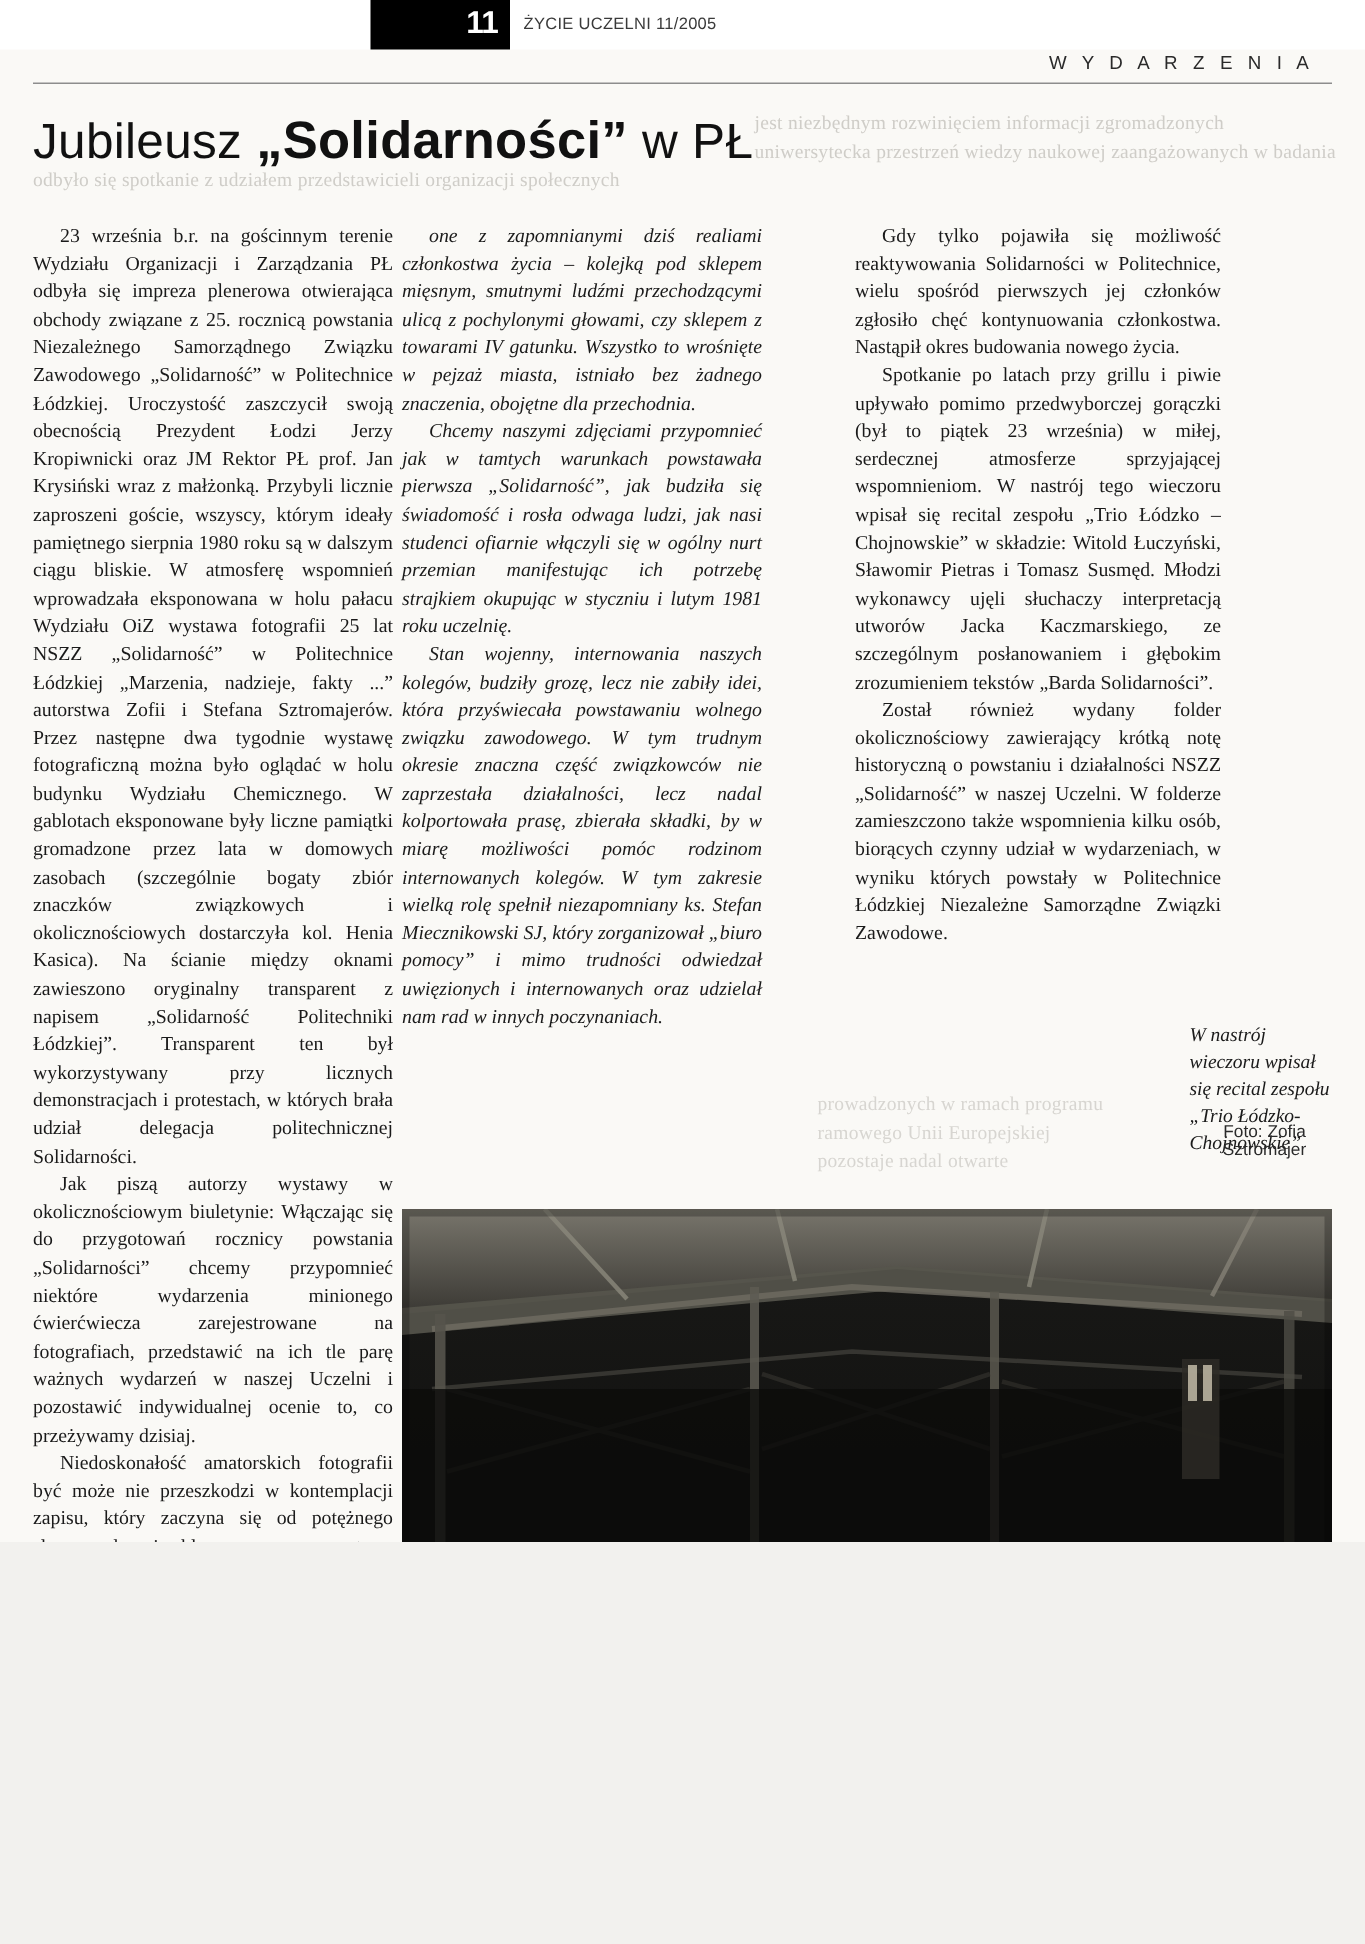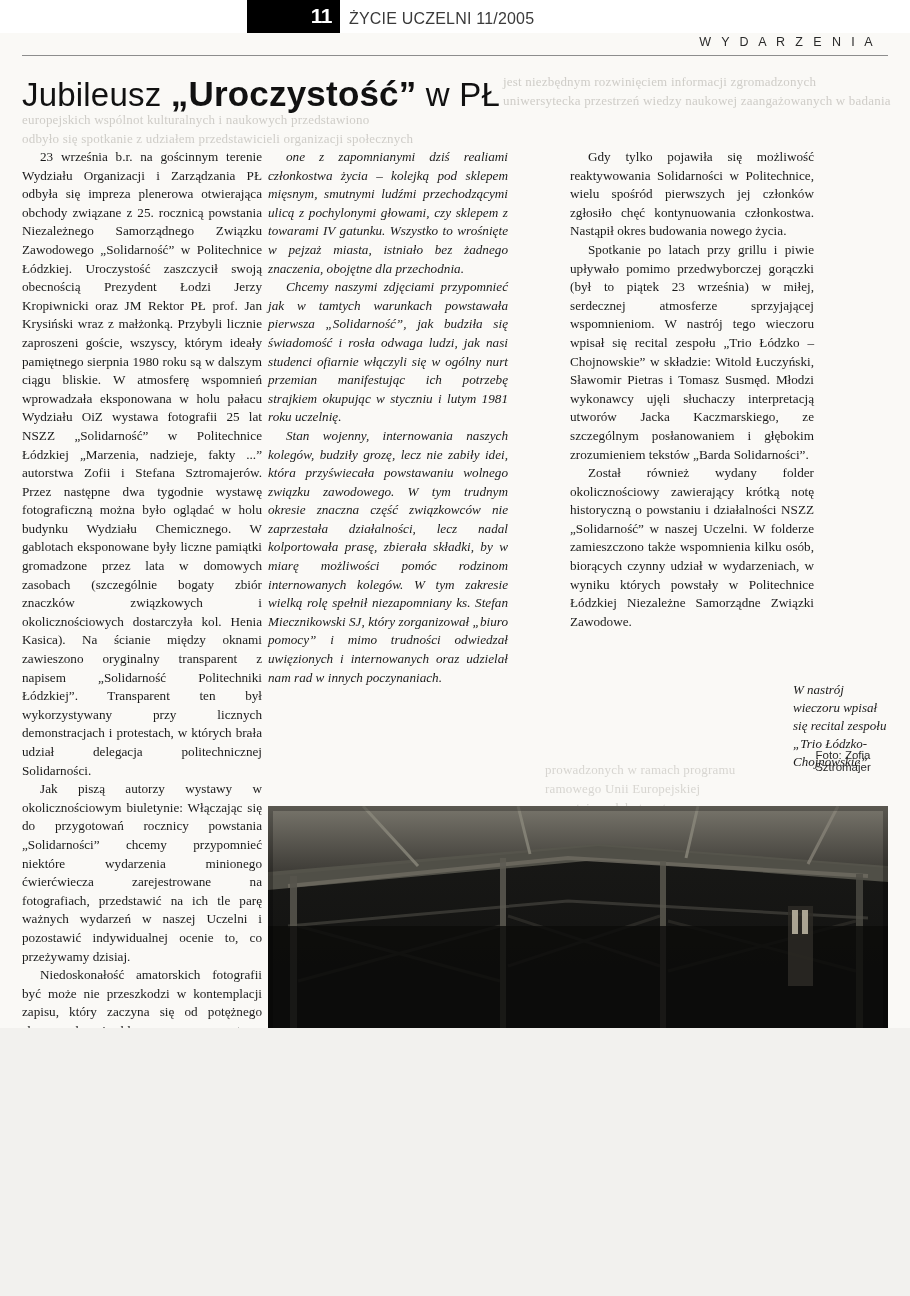--- a/index.html
+++ b/index.html
@@ -38,21 +38,21 @@
     color: #ffffff;
     font-family: "Liberation Sans", sans-serif;
     font-weight: bold;
     font-size: 21px;
     letter-spacing: -0.5px;
   }
   .masthead {
     position: absolute;
     top: 10px; left: 349px;
     font-family: "Liberation Sans", sans-serif;
-    font-size: 16px;
+    font-size: 11px;
     color: #3a3a3a;
     letter-spacing: 0.2px;
   }
   .section-label {
     position: absolute;
     top: 35px; right: 34px;
     font-family: "Liberation Sans", sans-serif;
     font-size: 12.5px;
     letter-spacing: 3.4px;
     color: #2a2a2a;
@@ -84,21 +84,21 @@
     position: absolute;
     color: #cfcdc8;
     font-family: Liberation Serif, serif;
     font-size: 13px;
     line-height: 19px;
     letter-spacing: 0.2px;
     user-select: none;
   }
   .ghost.g1 { top: 72px; left: 503px; width: 390px; }
   .ghost.g2 { top: 110px; left: 22px; width: 470px; }
-  .ghost.g3 { top: 760px; left: 545px; width: 250px; opacity: .8;}
+  .ghost.g3 { top: 726px; left: 545px; width: 250px; opacity: .8;}
 
   
   .col {
     position: absolute;
     width: 240px;
     font-size: 13.2px;
     line-height: 18.6px;
     text-align: justify;
     color: #1a1a1a;
   }
@@ -158,29 +158,28 @@
 <div class="page">
 
   <div class="header-bar"></div>
   <div class="header-black"></div>
   <div class="issue-num">11</div>
   <div class="masthead">ŻYCIE UCZELNI 11/2005</div>
   <div class="section-label">W Y D A R Z E N I A</div>
   <div class="rule-under-header"></div>
 
   <div class="title">
-    <span>Jubileusz </span><span class="b">„Uroczystość”</span><span> w PŁ</span>
+    <span>Jubileusz </span><span class="b">„Solidarności”</span><span> w PŁ</span>
   </div>
 
   <div class="ghost g1">
     <div>jest niezbędnym rozwinięciem informacji zgromadzonych</div>
     <div>uniwersytecka przestrzeń wiedzy naukowej zaangażowanych w badania</div>
   </div>
   <div class="ghost g2">
-    <div>europejskich wspólnot kulturalnych i naukowych przedstawiono</div>
     <div>odbyło się spotkanie z udziałem przedstawicieli organizacji społecznych</div>
   </div>
   <div class="ghost g3">
     <div>prowadzonych w ramach programu ramowego Unii Europejskiej</div>
     <div>pozostaje nadal otwarte</div>
   </div>
 
   <div class="col col1">
     <p>23 września b.r. na gościnnym terenie Wydziału Organizacji i Zarządzania PŁ odbyła się impreza plenerowa otwierająca obchody związane z 25. rocznicą powstania Niezależnego Samorządnego Związku Zawodowego „Solidarność” w Politechnice Łódzkiej. Uroczystość zaszczycił swoją obecnością Prezydent Łodzi Jerzy Kropiwnicki oraz JM Rektor PŁ prof. Jan Krysiński wraz z małżonką. Przybyli licznie zaproszeni goście, wszyscy, którym ideały pamiętnego sierpnia 1980 roku są w dalszym ciągu bliskie. W atmosferę wspomnień wprowadzała eksponowana w holu pałacu Wydziału OiZ wystawa fotografii 25 lat NSZZ „Solidarność” w Politechnice Łódzkiej „Marzenia, nadzieje, fakty ...” autorstwa Zofii i Stefana Sztromajerów. Przez następne dwa tygodnie wystawę fotograficzną można było oglądać w holu budynku Wydziału Chemicznego. W gablotach eksponowane były liczne pamiątki gromadzone przez lata w domowych zasobach (szczególnie bogaty zbiór znaczków związkowych i okolicznościowych dostarczyła kol. Henia Kasica). Na ścianie między oknami zawieszono oryginalny transparent z napisem „Solidarność Politechniki Łódzkiej”. Transparent ten był wykorzystywany przy licznych demonstracjach i protestach, w których brała udział delegacja politechnicznej Solidarności.</p>
     <p>Jak piszą autorzy wystawy w okolicznościowym biuletynie: Włączając się do przygotowań rocznicy powstania „Solidarności” chcemy przypomnieć niektóre wydarzenia minionego ćwierćwiecza zarejestrowane na fotografiach, przedstawić na ich tle parę ważnych wydarzeń w naszej Uczelni i pozostawić indywidualnej ocenie to, co przeżywamy dzisiaj.</p>

